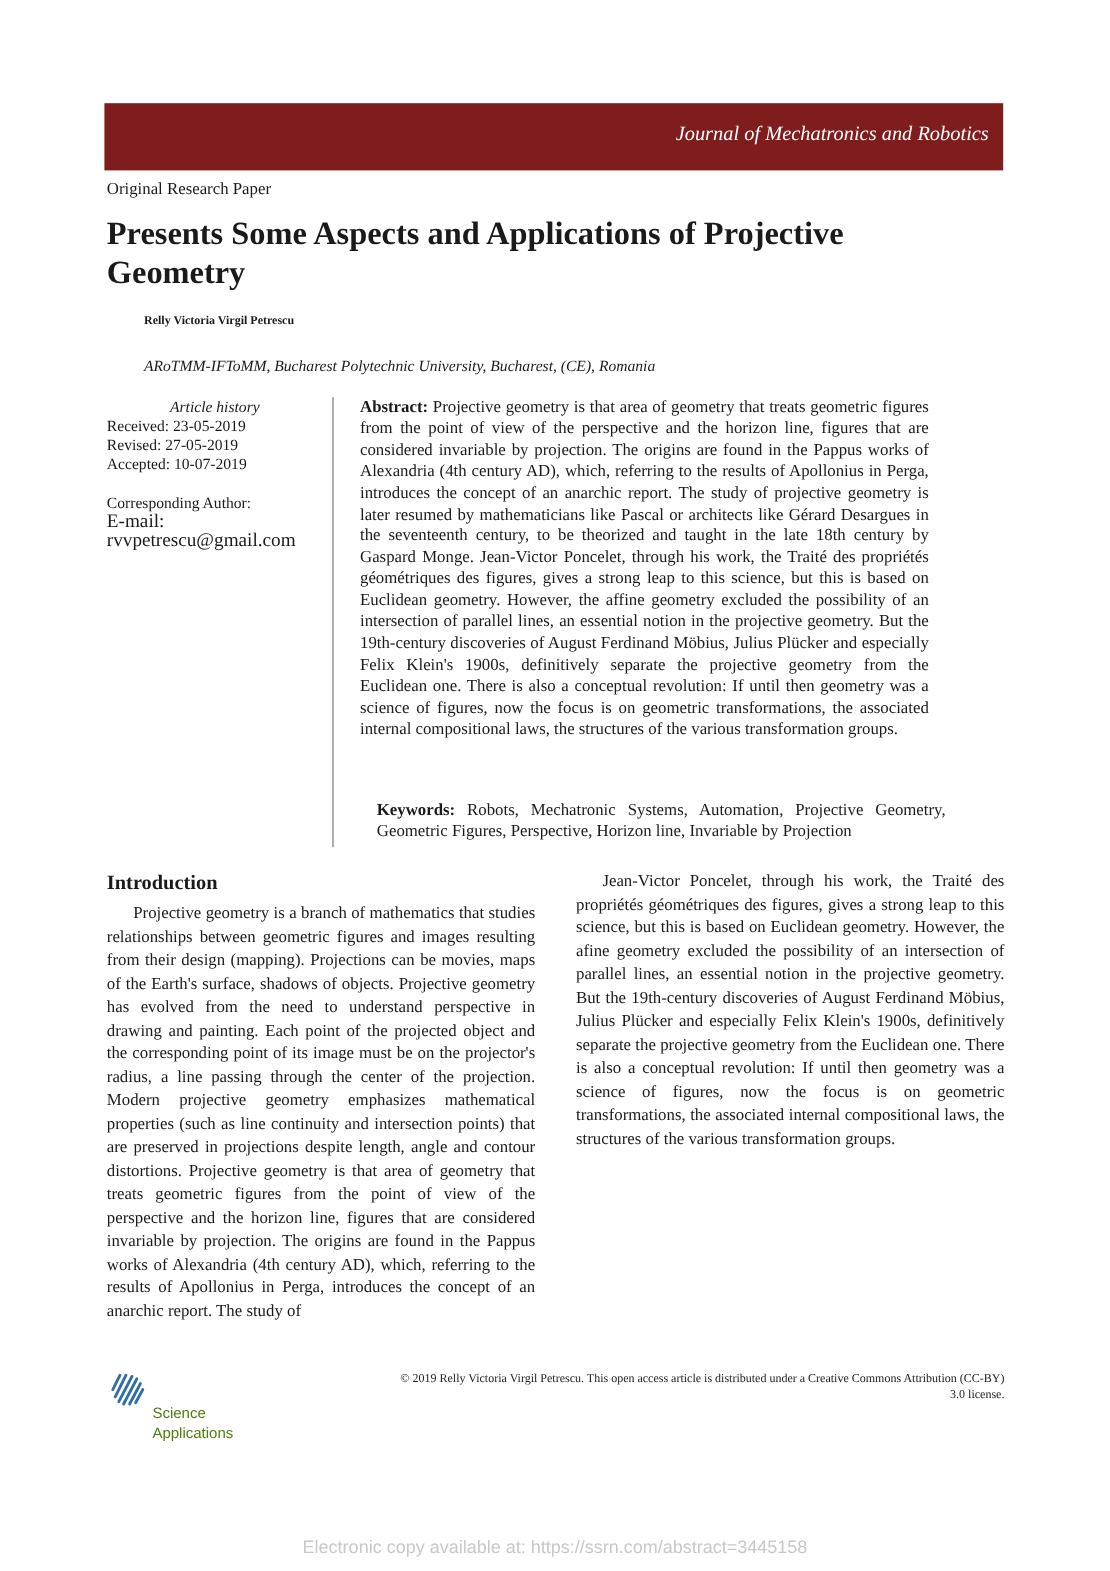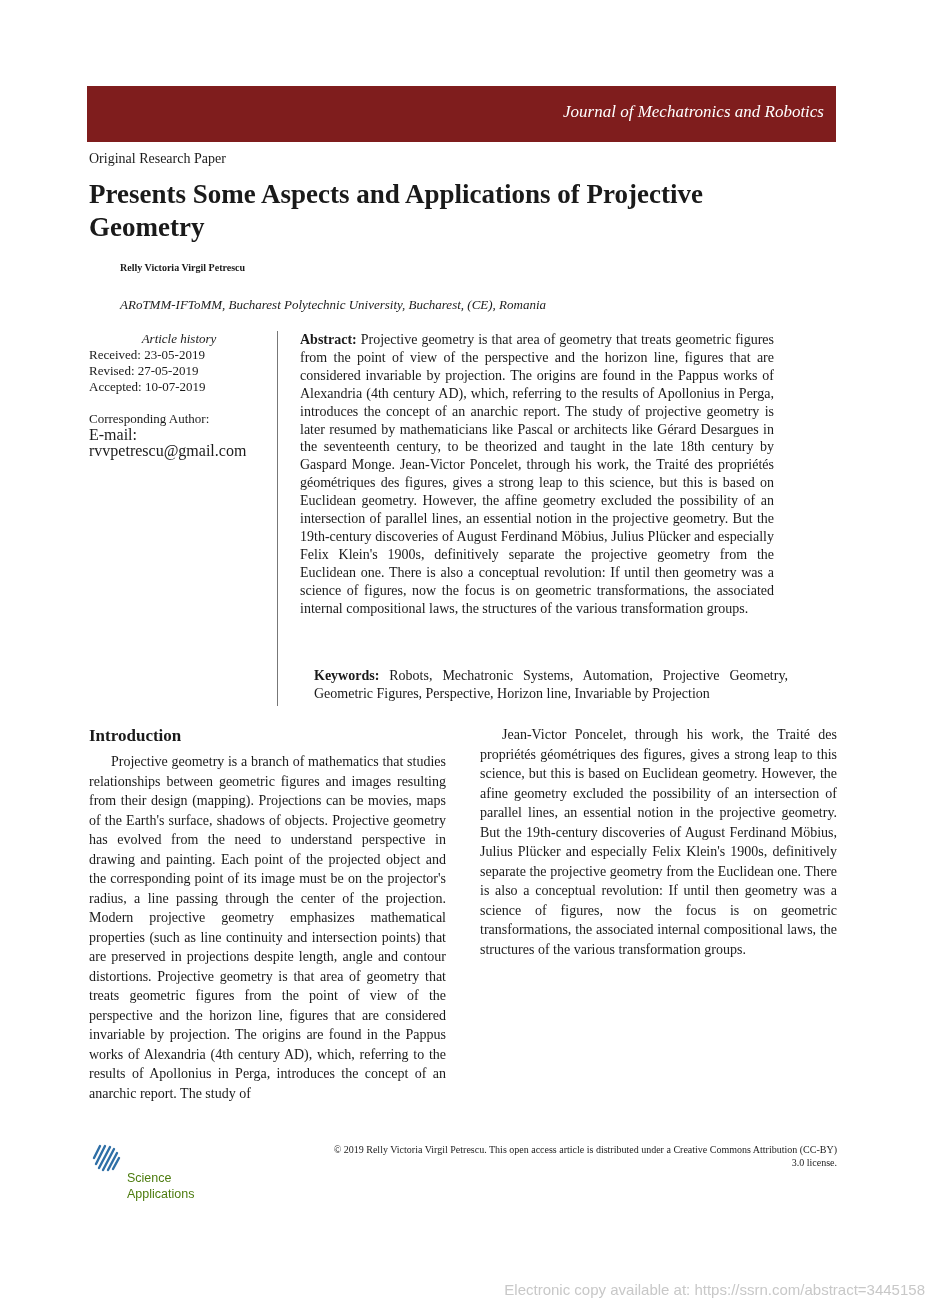--- a/index.html
+++ b/index.html
@@ -51,21 +51,21 @@
   .logo-mark { position: absolute; left: 0; top: 2px; width: 30px; height: 30px; }
   .logo-text {
     position: absolute; left: 36px; top: 0px;
     font-family: Liberation Sans, sans-serif; font-size: 12.5px; line-height: 16px; color: #4d7c0f; margin-top: 30px;
   }
   .license {
     position: absolute; right: 88px; top: 1143px; width: 540px; text-align: right;
     font-size: 10px; line-height: 13px; color: #222;
   }
   .watermark {
-    position: absolute; left: 0; width: 925px; top: 1281px; text-align: right;
+    position: absolute; left: 0; width: 925px; top: 1281px; text-align: center;
     font-family: "Liberation Sans", sans-serif; font-size: 15px; color: #c8c8c8;
   }
 </style>
 </head>
 <body>
 
 <div class="banner">
   <span class="banner-title">Journal of Mechatronics and Robotics</span>
 </div>
 

